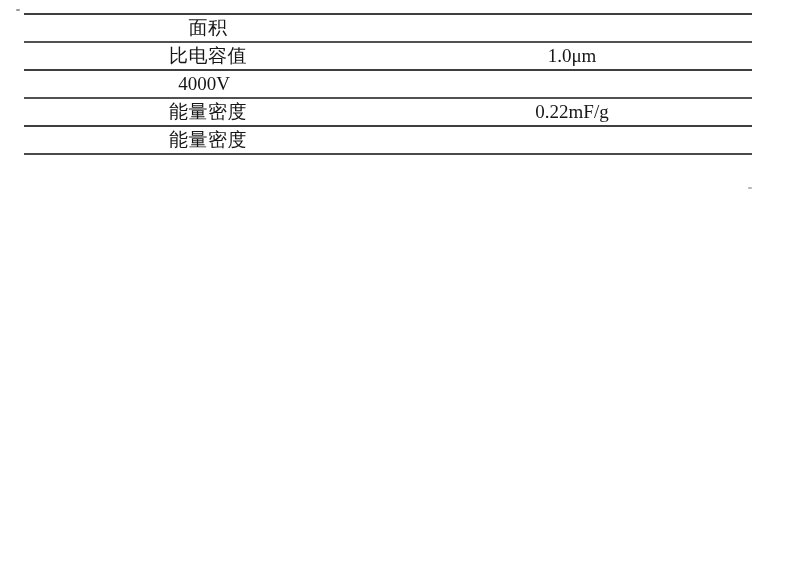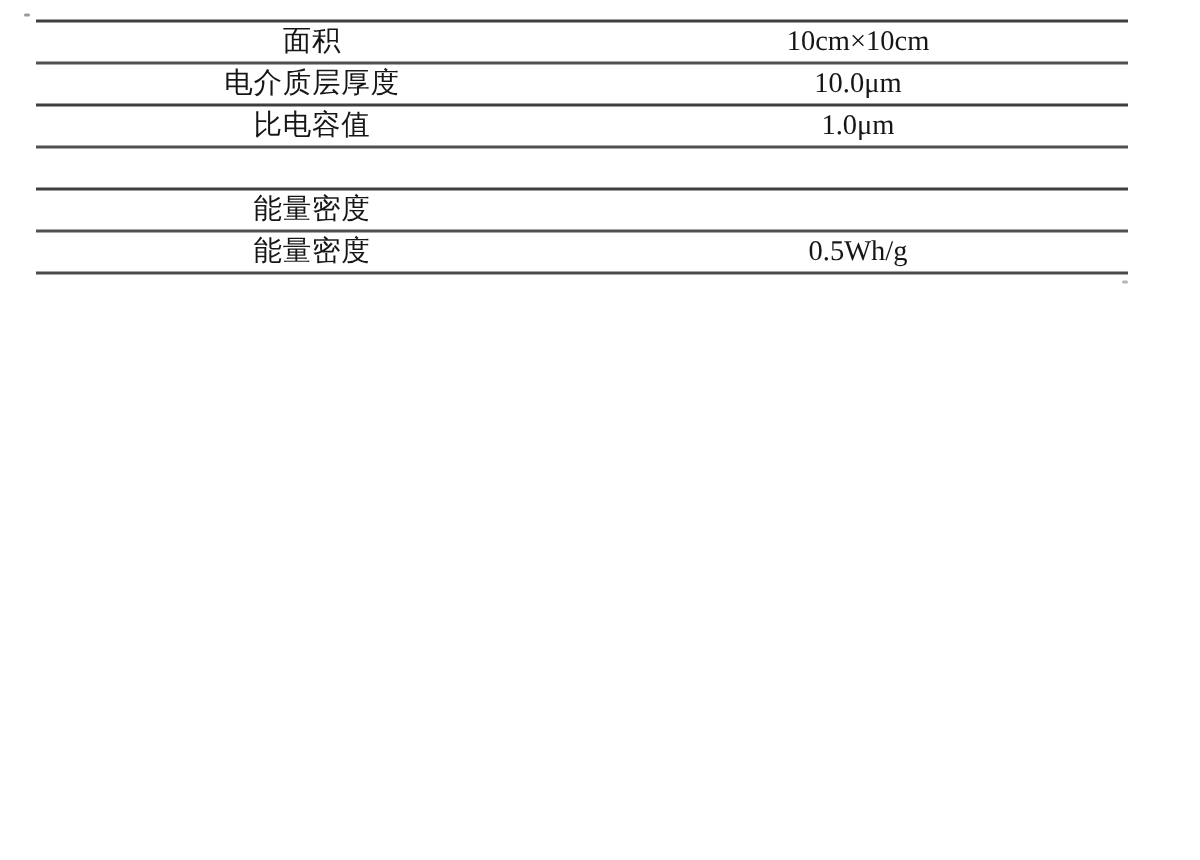--- a/index.html
+++ b/index.html
@@ -68,43 +68,39 @@
 </style>
 </head>
 <body>
 
 <div class="page">
 
   <div class="scan-table">
 
     <div class="scan-row">
       <div class="cell label">面积</div>
-      <div class="cell value">10cm×10cm</div>
     </div>
 
-    <div class="scan-row">
-      <div class="cell label">电介质层厚度</div>
-      <div class="cell value">10.0μm</div>
-    </div>
 
     <div class="scan-row">
       <div class="cell label">比电容值</div>
       <div class="cell value">1.0μm</div>
     </div>
 
     <div class="scan-row">
+      <div class="cell value">4000V</div>
     </div>
 
     <div class="scan-row">
       <div class="cell label">能量密度</div>
+      <div class="cell value">0.22mF/g</div>
     </div>
 
     <div class="scan-row">
       <div class="cell label">能量密度</div>
-      <div class="cell value">0.5Wh/g</div>
     </div>
 
   </div>
 
   <div class="speck s1"></div>
   <div class="speck s2"></div>
 
 </div>
 
 </body></html>

